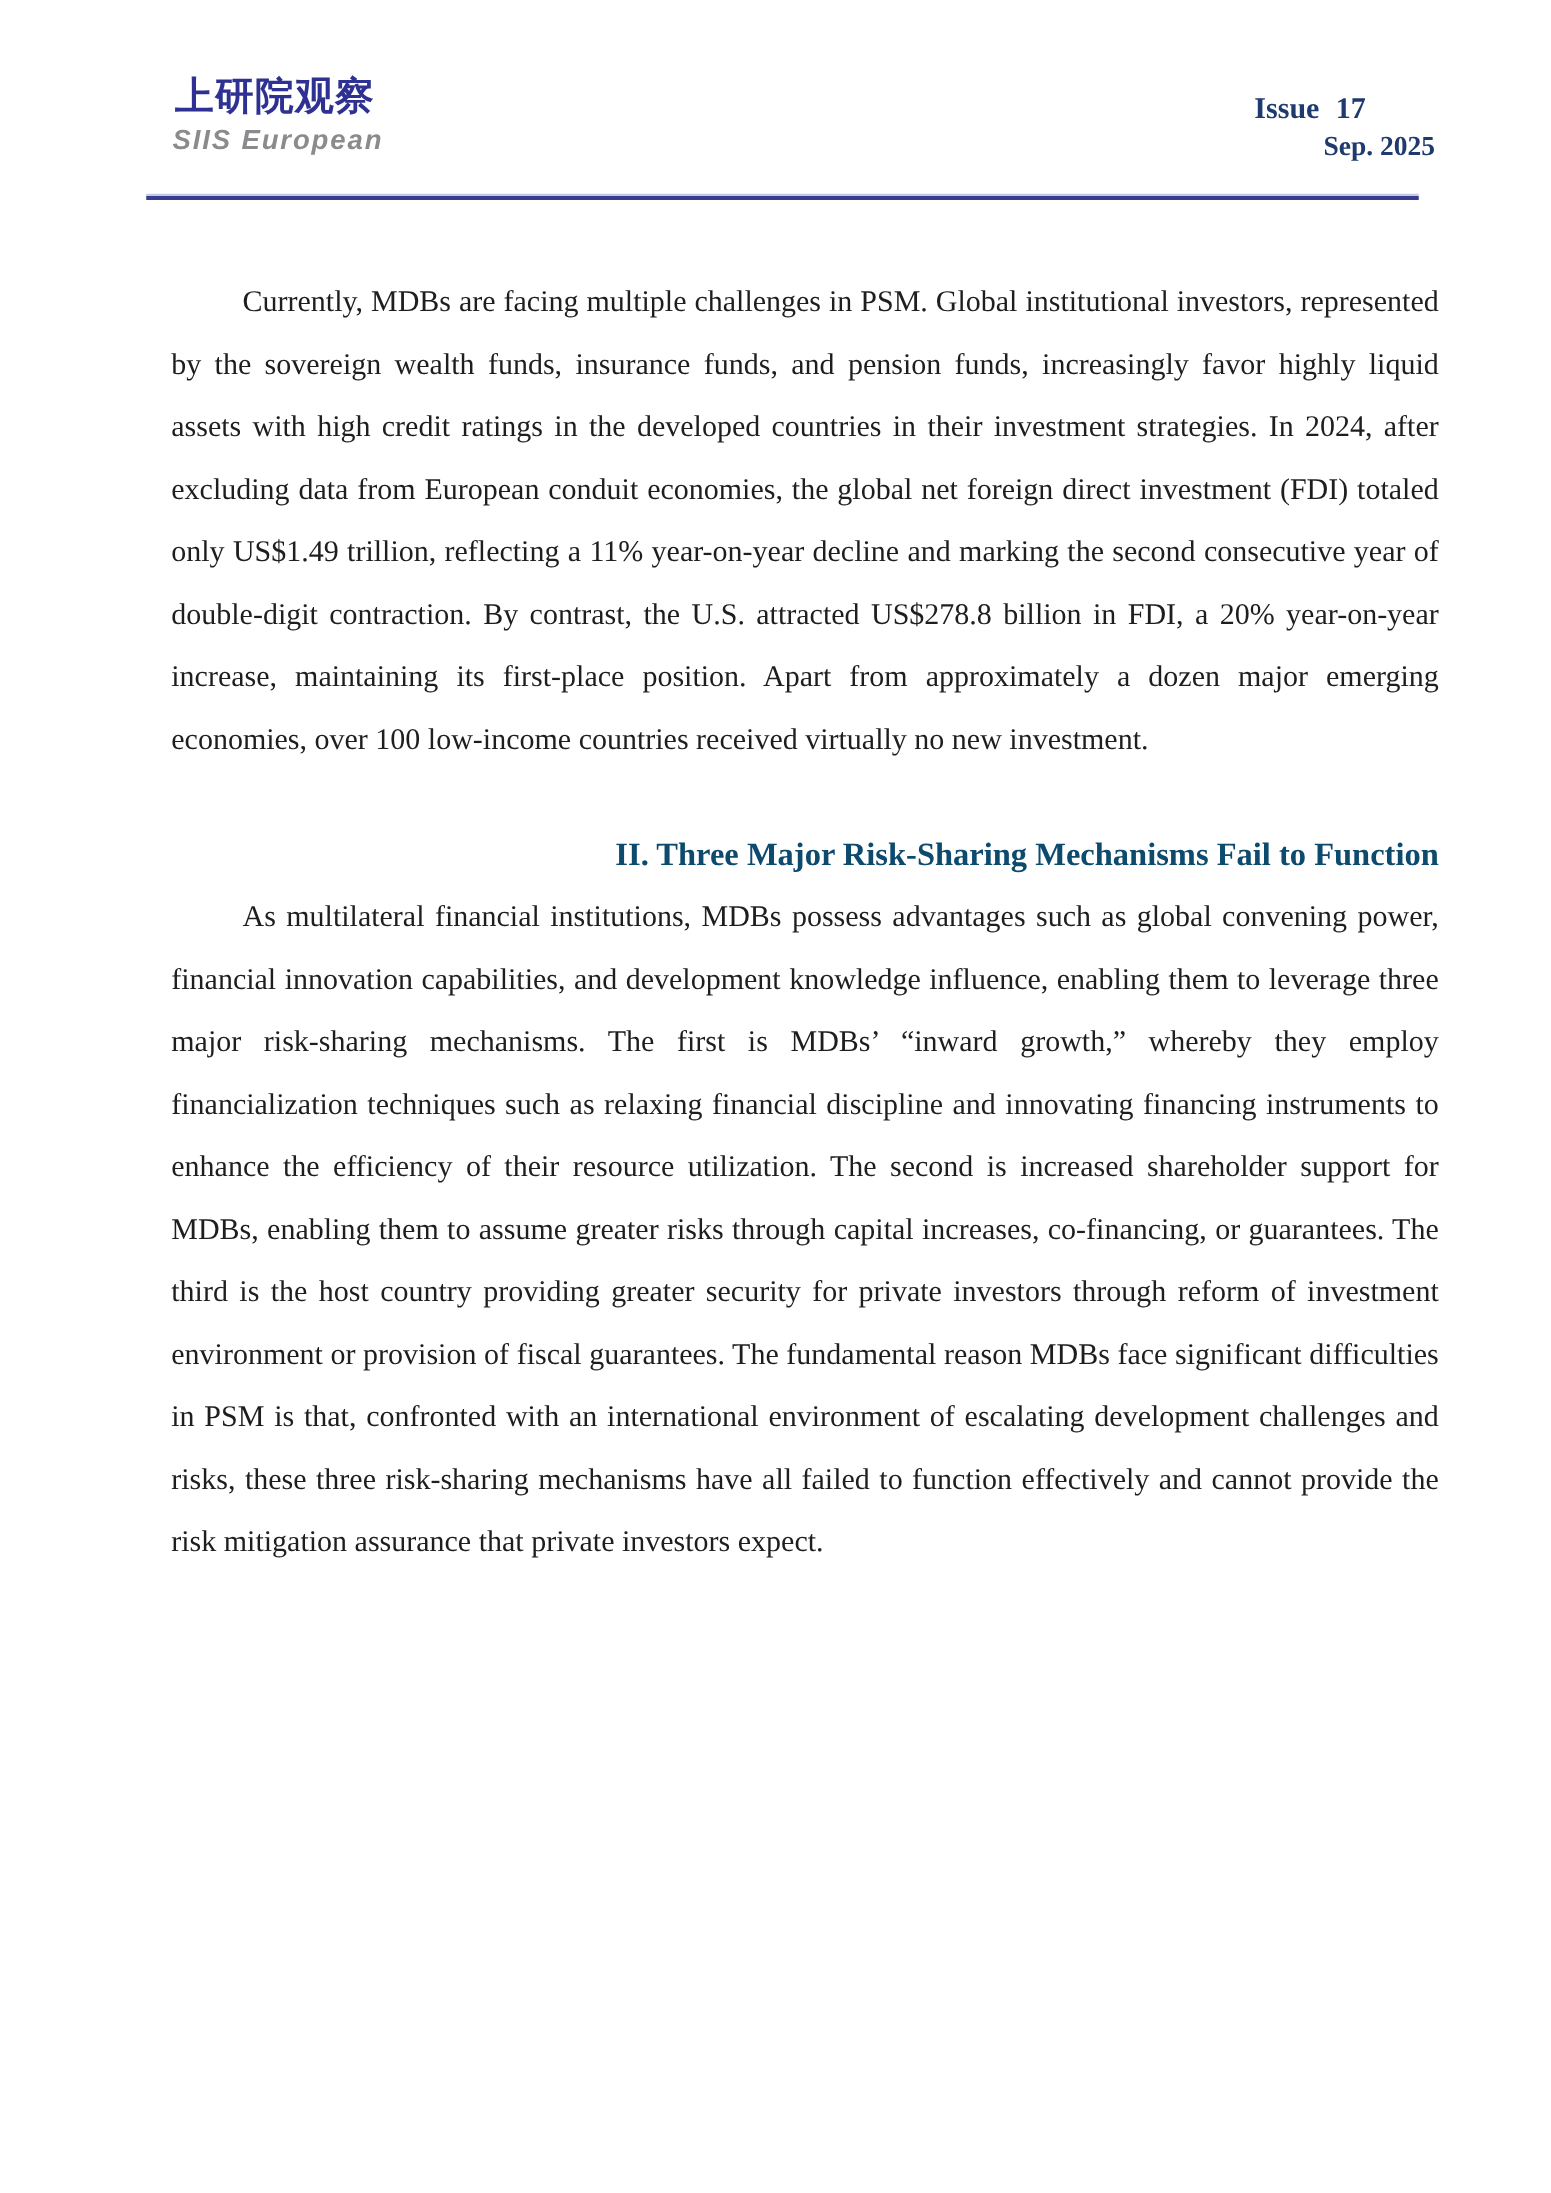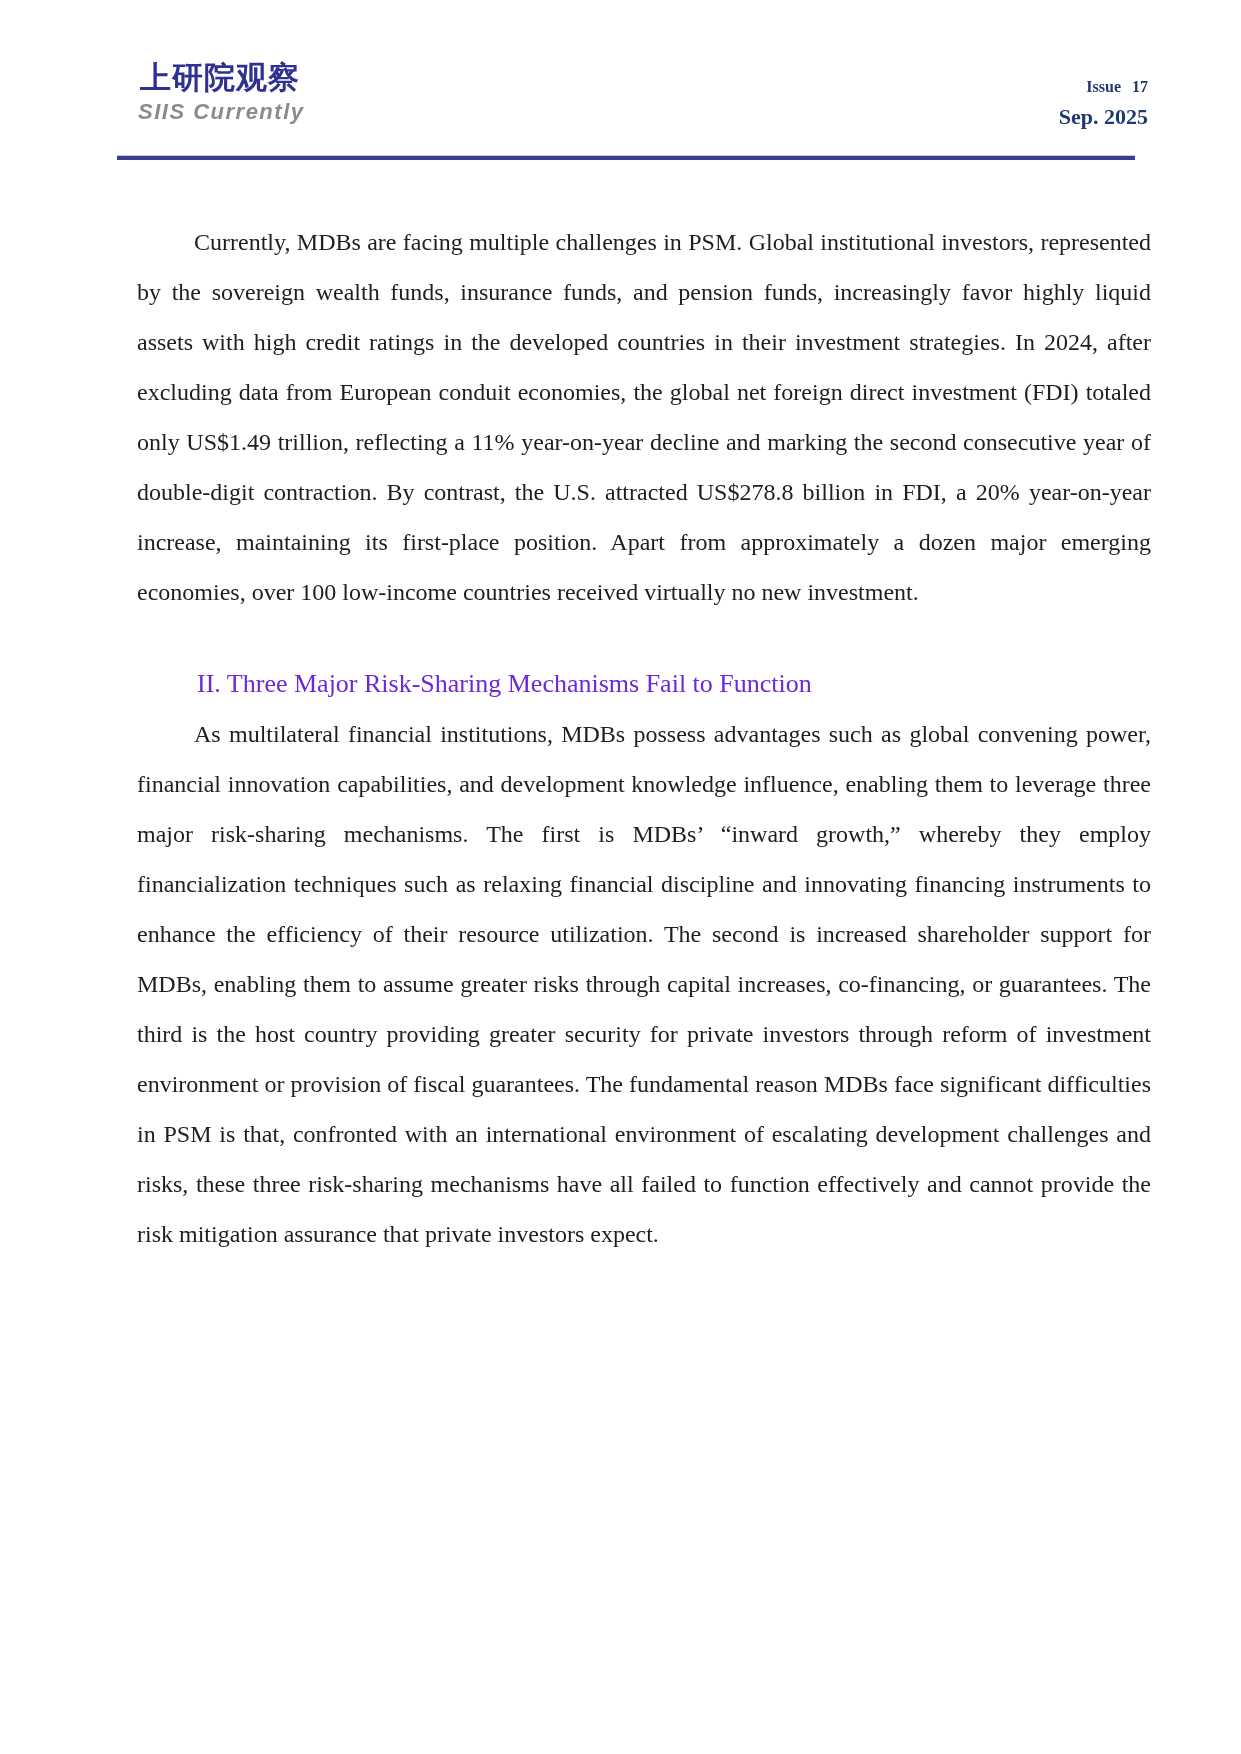--- a/index.html
+++ b/index.html
@@ -45,25 +45,24 @@
     position: absolute;
     left: 948px;
     top: 72px;
     width: 200px;
     text-align: center;
     font-family: "Liberation Serif", serif;
     font-weight: bold;
     color: #1e3a6e;
   }
   .issue-line {
-    font-size: 16px;
+    font-size: 24px;
     line-height: 30px;
     word-spacing: 7px;
     white-space: nowrap;
-    text-align: right;
   }
   .date-line {
     font-size: 22px;
     line-height: 30px;
     white-space: nowrap;
     text-align: right;
   }
 
   
   .rule {
@@ -89,26 +88,26 @@
     text-align: justify;
     margin-left: 25px;
   }
   .para {
     margin: 0;
     text-indent: 57px;
   }
   .section-heading {
     margin: 42px 0 0 0;
     font-family: "Liberation Serif", serif;
-    font-weight: normal;
+    font-weight: bold;
     font-size: 26px;
     line-height: 50px;
-    color: #6d28d9;
+    color: #0c4a6e;
     text-indent: 60px;
-    text-align: left;
+    text-align: right;
   }
   .para.emphasis {
     font-weight: bold;
   }
 
   
   .page-number {
     position: absolute;
     left: 0;
     right: 0;
@@ -120,21 +119,21 @@
     color: #3a3a3a;
   }
 </style>
 </head>
 <body>
 
 <div class="page">
 
   <header>
     <div class="logo-cn">上研院观察</div>
-    <div class="logo-en">SIIS Currently</div>
+    <div class="logo-en">SIIS European</div>
     <div class="issue-block">
       <div class="issue-line">Issue 17</div>
       <div class="date-line">Sep. 2025</div>
     </div>
   </header>
 
   <div class="rule header-rule"></div>
 
   <main class="doc-body">
     <p class="para">Currently, MDBs are facing multiple challenges in PSM. Global institutional investors, represented by the sovereign wealth funds, insurance funds, and pension funds, increasingly favor highly liquid assets with high credit ratings in the developed countries in their investment strategies. In 2024, after excluding data from European conduit economies, the global net foreign direct investment (FDI) totaled only US$1.49 trillion, reflecting a 11% year-on-year decline and marking the second consecutive year of double-digit contraction. By contrast, the U.S. attracted US$278.8 billion in FDI, a 20% year-on-year increase, maintaining its first-place position. Apart from approximately a dozen major emerging economies, over 100 low-income countries received virtually no new investment.</p>

